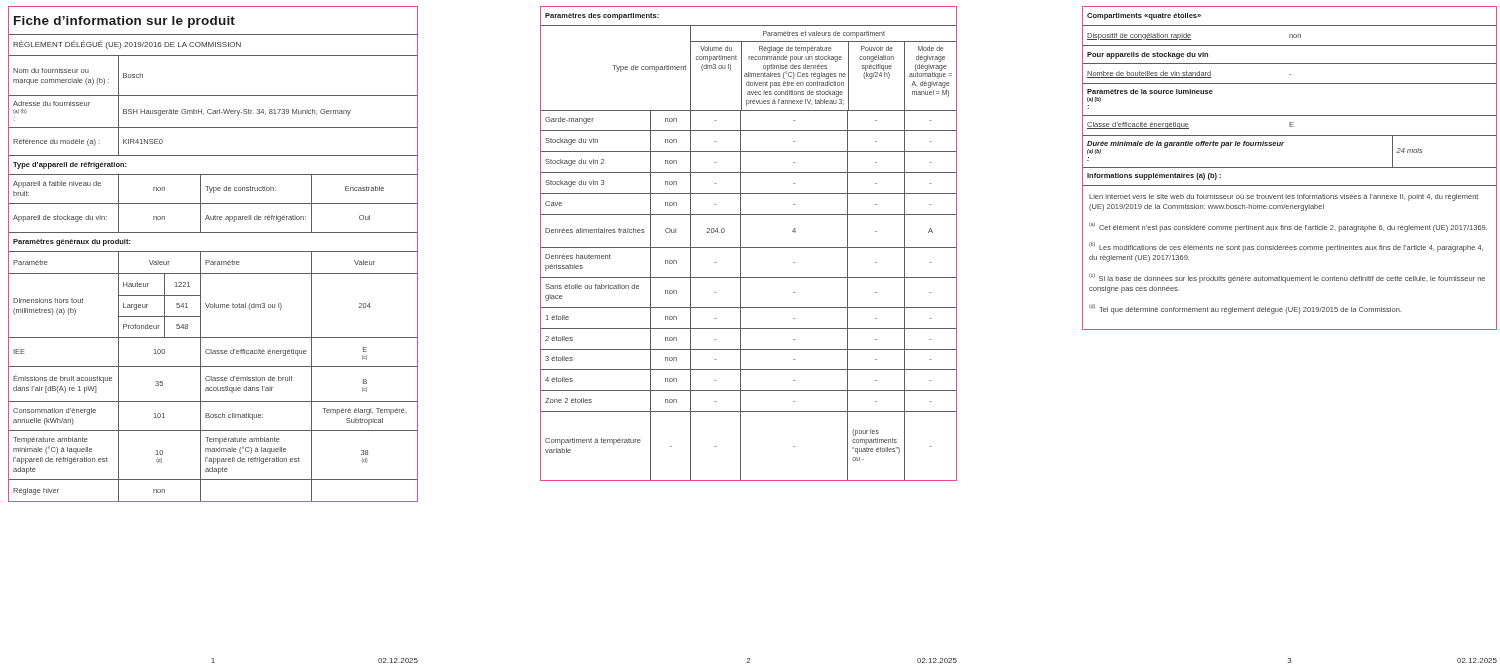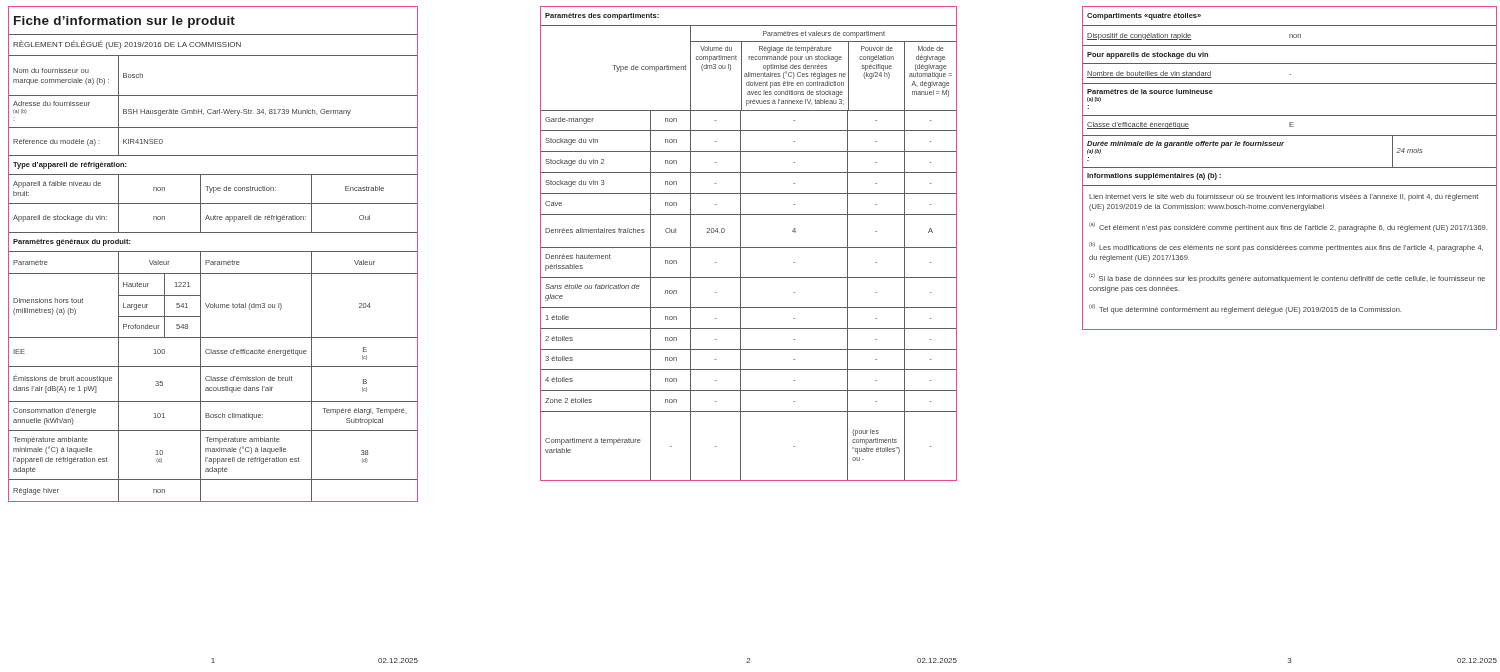--- a/index.html
+++ b/index.html
@@ -248,21 +248,21 @@
           <div class="cell p2c6 c-center">A</div>
         </div>
         <div class="trow" style="min-height: 30px;">
           <div class="cell p2c1">Denrées hautement périssables</div>
           <div class="cell p2c2 c-center">non</div>
           <div class="cell p2c3 c-center">-</div>
           <div class="cell p2c4 c-center">-</div>
           <div class="cell p2c5 c-center">-</div>
           <div class="cell p2c6 c-center">-</div>
         </div>
-        <div class="trow" style="min-height: 30px; font-style: italic;">
+        <div class="trow" style="min-height: 30px;">
           <div class="cell p2c1">Sans étoile ou fabrication de glace</div>
           <div class="cell p2c2 c-center">non</div>
           <div class="cell p2c3 c-center">-</div>
           <div class="cell p2c4 c-center">-</div>
           <div class="cell p2c5 c-center">-</div>
           <div class="cell p2c6 c-center">-</div>
         </div>
         <div class="trow" style="min-height: 21px;">
           <div class="cell p2c1">1 étoile</div>
           <div class="cell p2c2 c-center">non</div>

